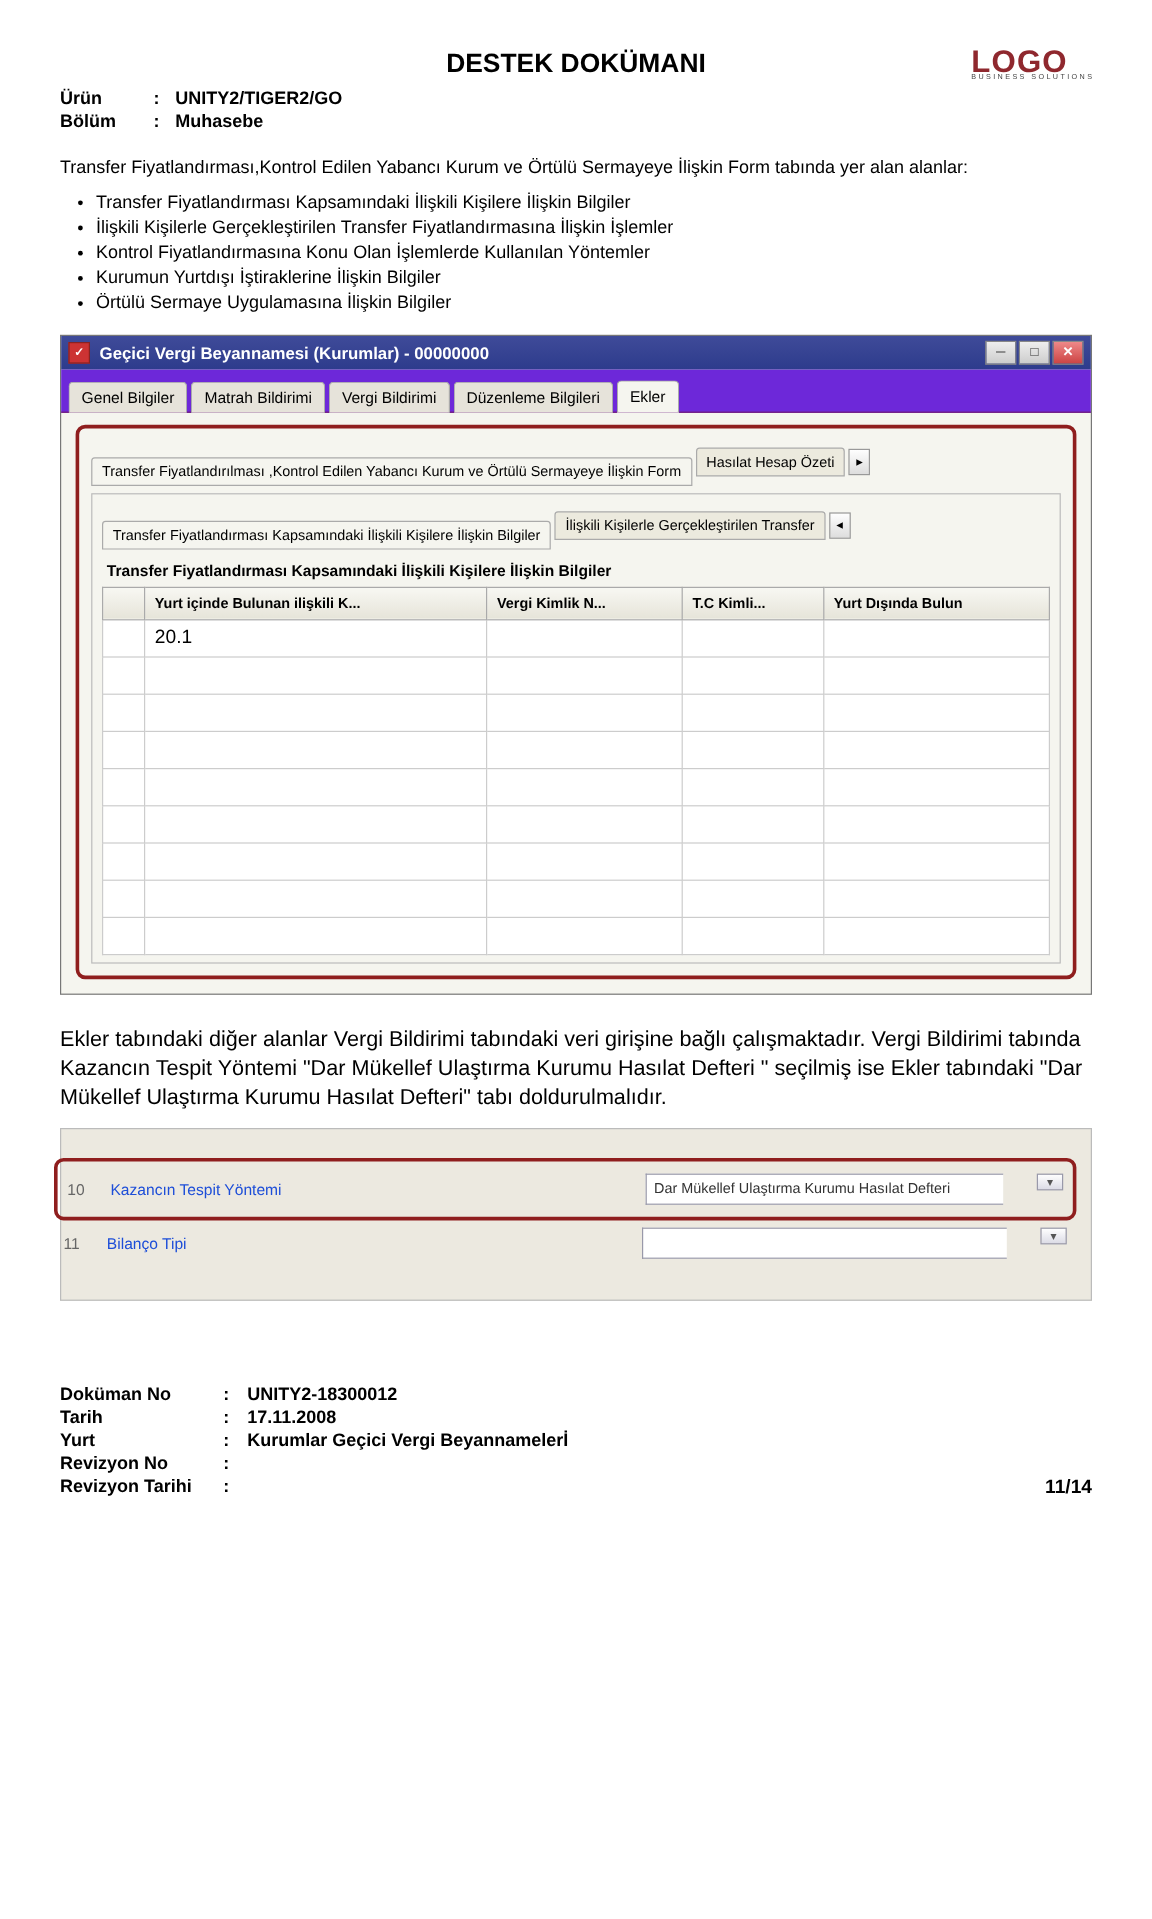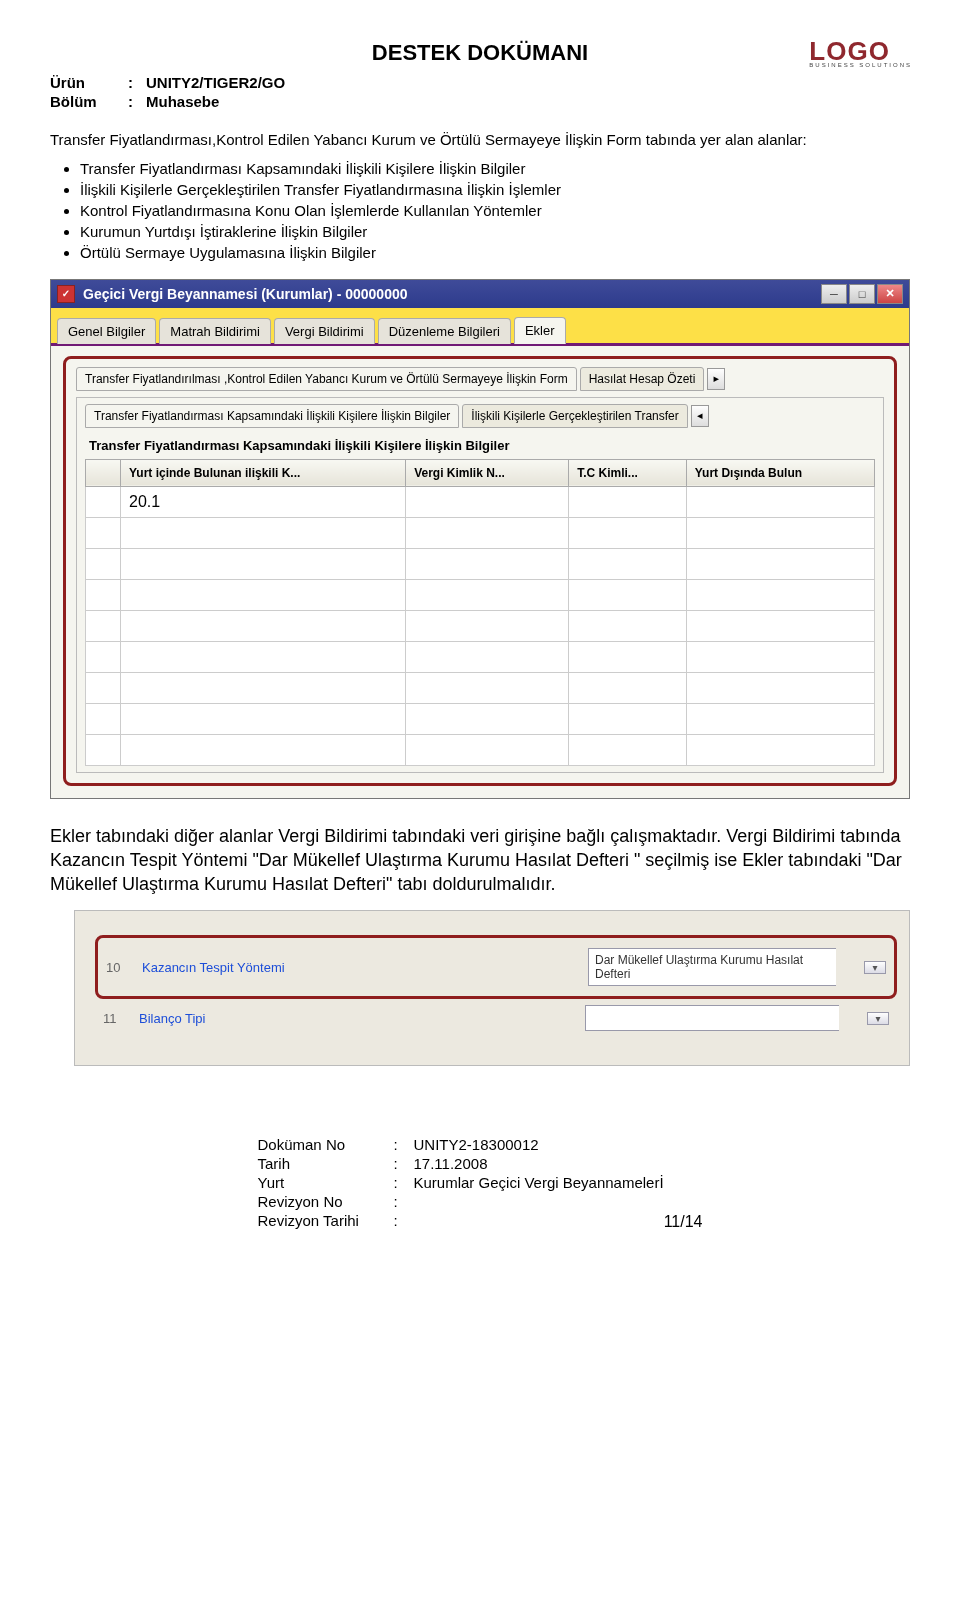--- a/index.html
+++ b/index.html
@@ -84,21 +84,21 @@
   }
   .win-buttons { display:flex; gap:2px;}
   .win-btn {
     width:24px; height:18px; background:linear-gradient(#eee,#ccc);
     border:1px solid #888; display:flex; align-items:center; justify-content:center;
     font-size:11px; color:#333;
   }
   .win-btn.close { background:linear-gradient(#e88,#c44); color:#fff;}
   .tabbar {
     display:flex; align-items:flex-end; padding:8px 6px 0 6px; gap:3px;
-    background:#fde047; border-bottom:3px solid #701a75;
+    background:#6d28d9; border-bottom:1px solid #701a75;
   }
   .tab {
     padding:5px 10px; font-size:13px; background:#e6e3da; border:1px solid #aaa;
     border-bottom:none; border-radius:4px 4px 0 0; position:relative; top:1px;
   }
   .tab.active { background:#f5f5ef; font-weight:normal; border-bottom:1px solid #f5f5ef;}
   .panel {
     padding: 10px 12px 12px 12px;
   }
   .highlight-box {
@@ -107,21 +107,21 @@
     padding: 8px 10px 10px 10px;
     background:#f5f5ef;
   }
   .subtabbar {
     display:flex; align-items:center; gap:3px; margin-bottom:6px;
   }
   .subtab {
     padding:4px 8px; font-size:12px; background:#eceade; border:1px solid #aaa;
     border-radius:3px 3px 0 0; white-space:nowrap;
   }
-  .subtab.active { background:#f5f5ef; font-weight:normal;}
+  .subtab.active { background:#f5f5ef; font-weight:normal;margin-top:16px;}
   .scroll-arrow {
     width:16px; height:20px; background:linear-gradient(#fefefe,#ddd); border:1px solid #999;
     display:flex; align-items:center; justify-content:center; font-size:11px;
   }
   .nested-box {
     border:1px solid #bbb; padding:6px 8px; background:#f5f5ef;
   }
   .section-heading {
     font-size:13px; font-weight:bold; margin:10px 0 6px 4px;
   }
@@ -134,47 +134,46 @@
     padding:6px 8px; text-align:left;
   }
   .grid-table td {
     border:1px solid #ccc; font-size:16px; padding:6px 8px; height:18px;
   }
   .body-text {
     font-size:18px; line-height:1.35; margin-bottom:14px;
   }
   
   .form-panel {
-    background:#ece9e0; border:1px solid #bbb; padding:28px 18px 28px 26px;
+    background:#ece9e0; border:1px solid #bbb; padding:28px 18px 28px 0;
     margin-bottom:70px;
-    margin-left:24px;
   }
   .form-row {
     display:flex; align-items:center; gap:16px; margin:6px 2px;
   }
   .form-row .num { width:20px; font-size:13px; color:#666;}
   .form-row .label { width:430px; font-size:13px; color:#1d4ed8;}
   .combo {
-    flex:1; display:flex; align-items:center; max-width:370px;gap:28px;
+    flex:1; display:flex; align-items:flex-start; max-width:370px;gap:28px;
   }
   .combo-input {
     flex:1; border:1px solid #99a; background:#fff; padding:4px 6px; font-size:12px;
     color:#333; border-right:none; min-height:16px;
   }
   .combo-btn {
     width:20px; border:1px solid #99a; background:linear-gradient(#fefefe,#dcdce6);
     display:flex; align-items:center; justify-content:center; font-size:10px; color:#555;
   }
   .form-highlight {
     border:3px solid #8f1e1e; border-radius:8px; padding:4px 6px; margin:-4px -6px 6px -6px;
   }
   
   .footer {
-    display:flex; justify-content:center; align-items:flex-end;
-    font-size:15px; font-weight:normal;
+    display:flex; justify-content:space-between; align-items:flex-end;
+    font-size:15px; font-weight:bold;
   }
   .footer-left .frow { display:flex; gap:6px; margin-bottom:2px;}
   .footer-left .flbl { width:130px;}
   .footer-left .fcol { width:14px;}
   .page-num { font-size:16px;}
 </style>
 </head>
 <body>
 
 <div class="page">

